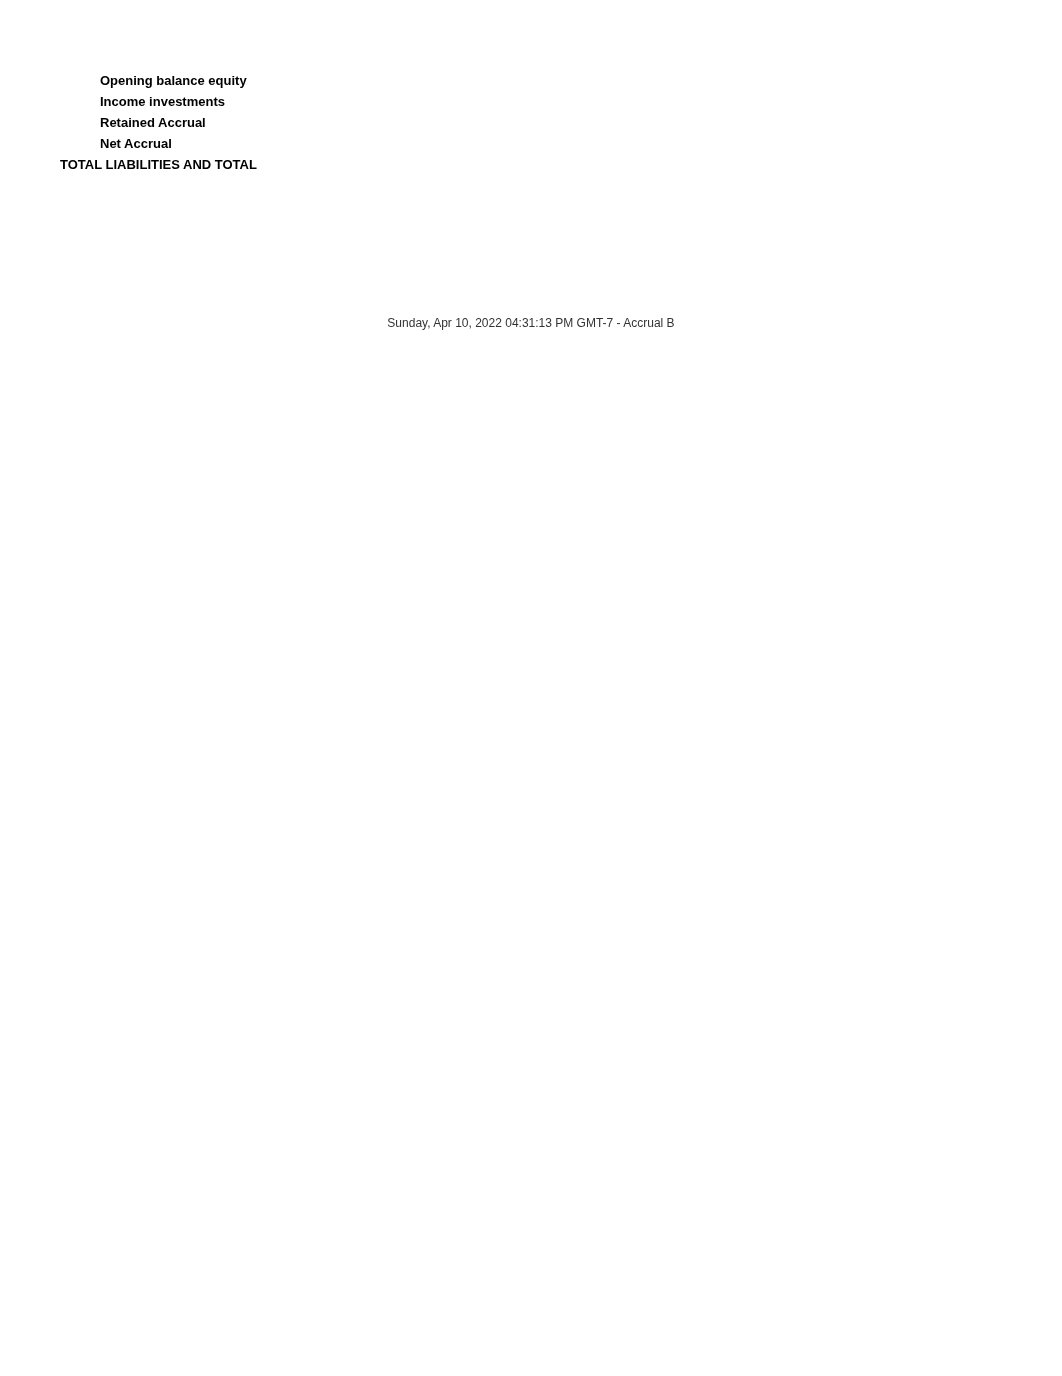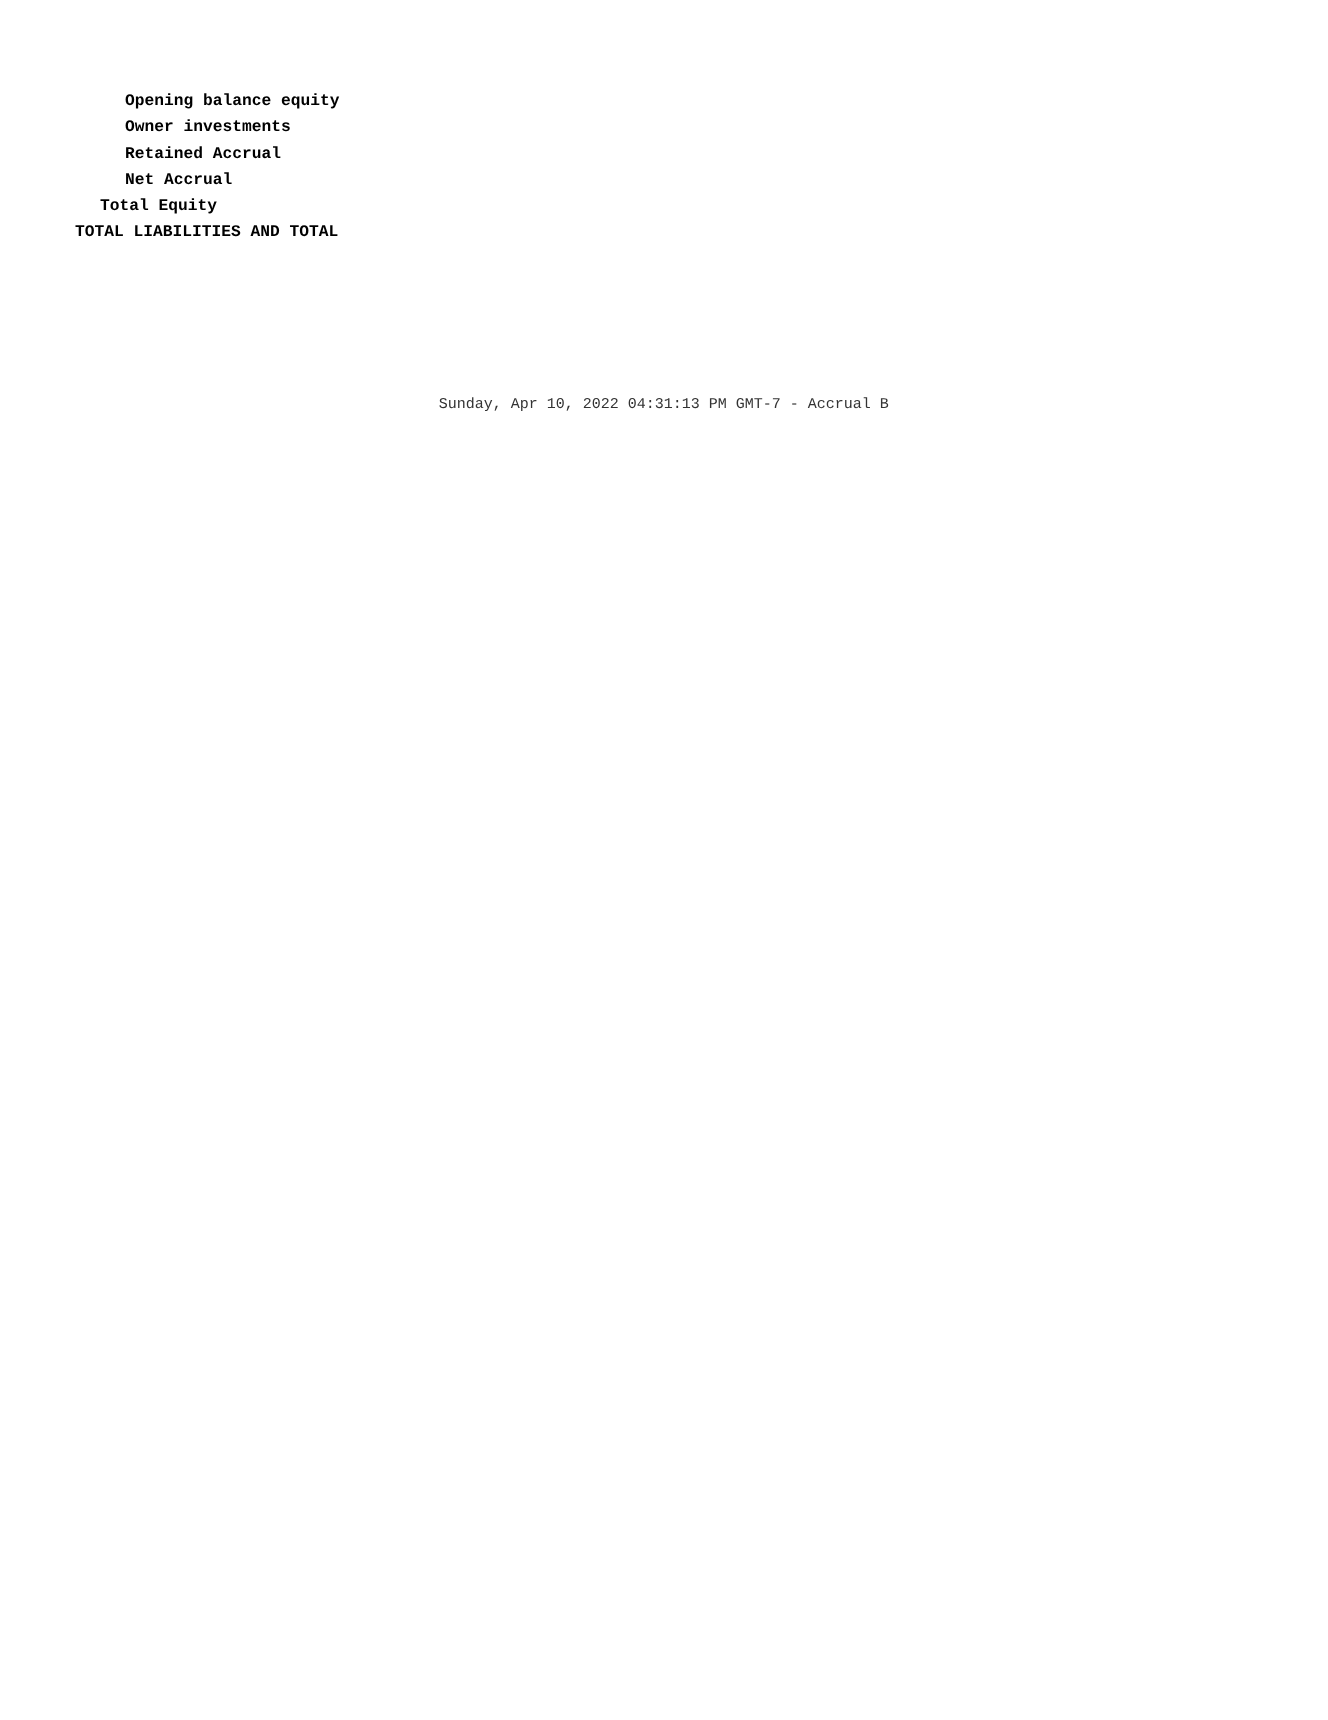--- a/index.html
+++ b/index.html
@@ -1,19 +1,18 @@
 <!DOCTYPE html>
 <html><head>
   <meta charset="utf-8">
   <style>
     * {
       margin: 0;
       padding: 0;
       box-sizing: border-box;
-      font-family: Liberation Mono, monospace;
     }
 
     body {
       background: #ffffff;
       font-family: Arial, sans-serif;
       font-size: 13px;
       color: #000000;
       width: 1062px;
       min-height: 1376px;
       position: relative;
@@ -48,30 +47,27 @@
     }
   </style>
 </head>
 <body>
 
 <div class="report-section">
   <div class="line-item indented">
     <span>Opening balance equity</span>
   </div>
   <div class="line-item indented">
-    <span>Owner investments</span>
+    <span>Income investments</span>
   </div>
   <div class="line-item indented">
     <span>Retained Accrual</span>
   </div>
   <div class="line-item indented">
     <span>Net Accrual</span>
-  </div>
-  <div class="line-item level1">
-    <span>Total Equity</span>
   </div>
   <div class="line-item">
     <span>TOTAL LIABILITIES AND TOTAL</span>
   </div>
 </div>
 
 <div class="footer-text">
   <span>Sunday, Apr 10, 2022 04:31:13 PM GMT-7 - Accrual B</span>
 </div>
 

